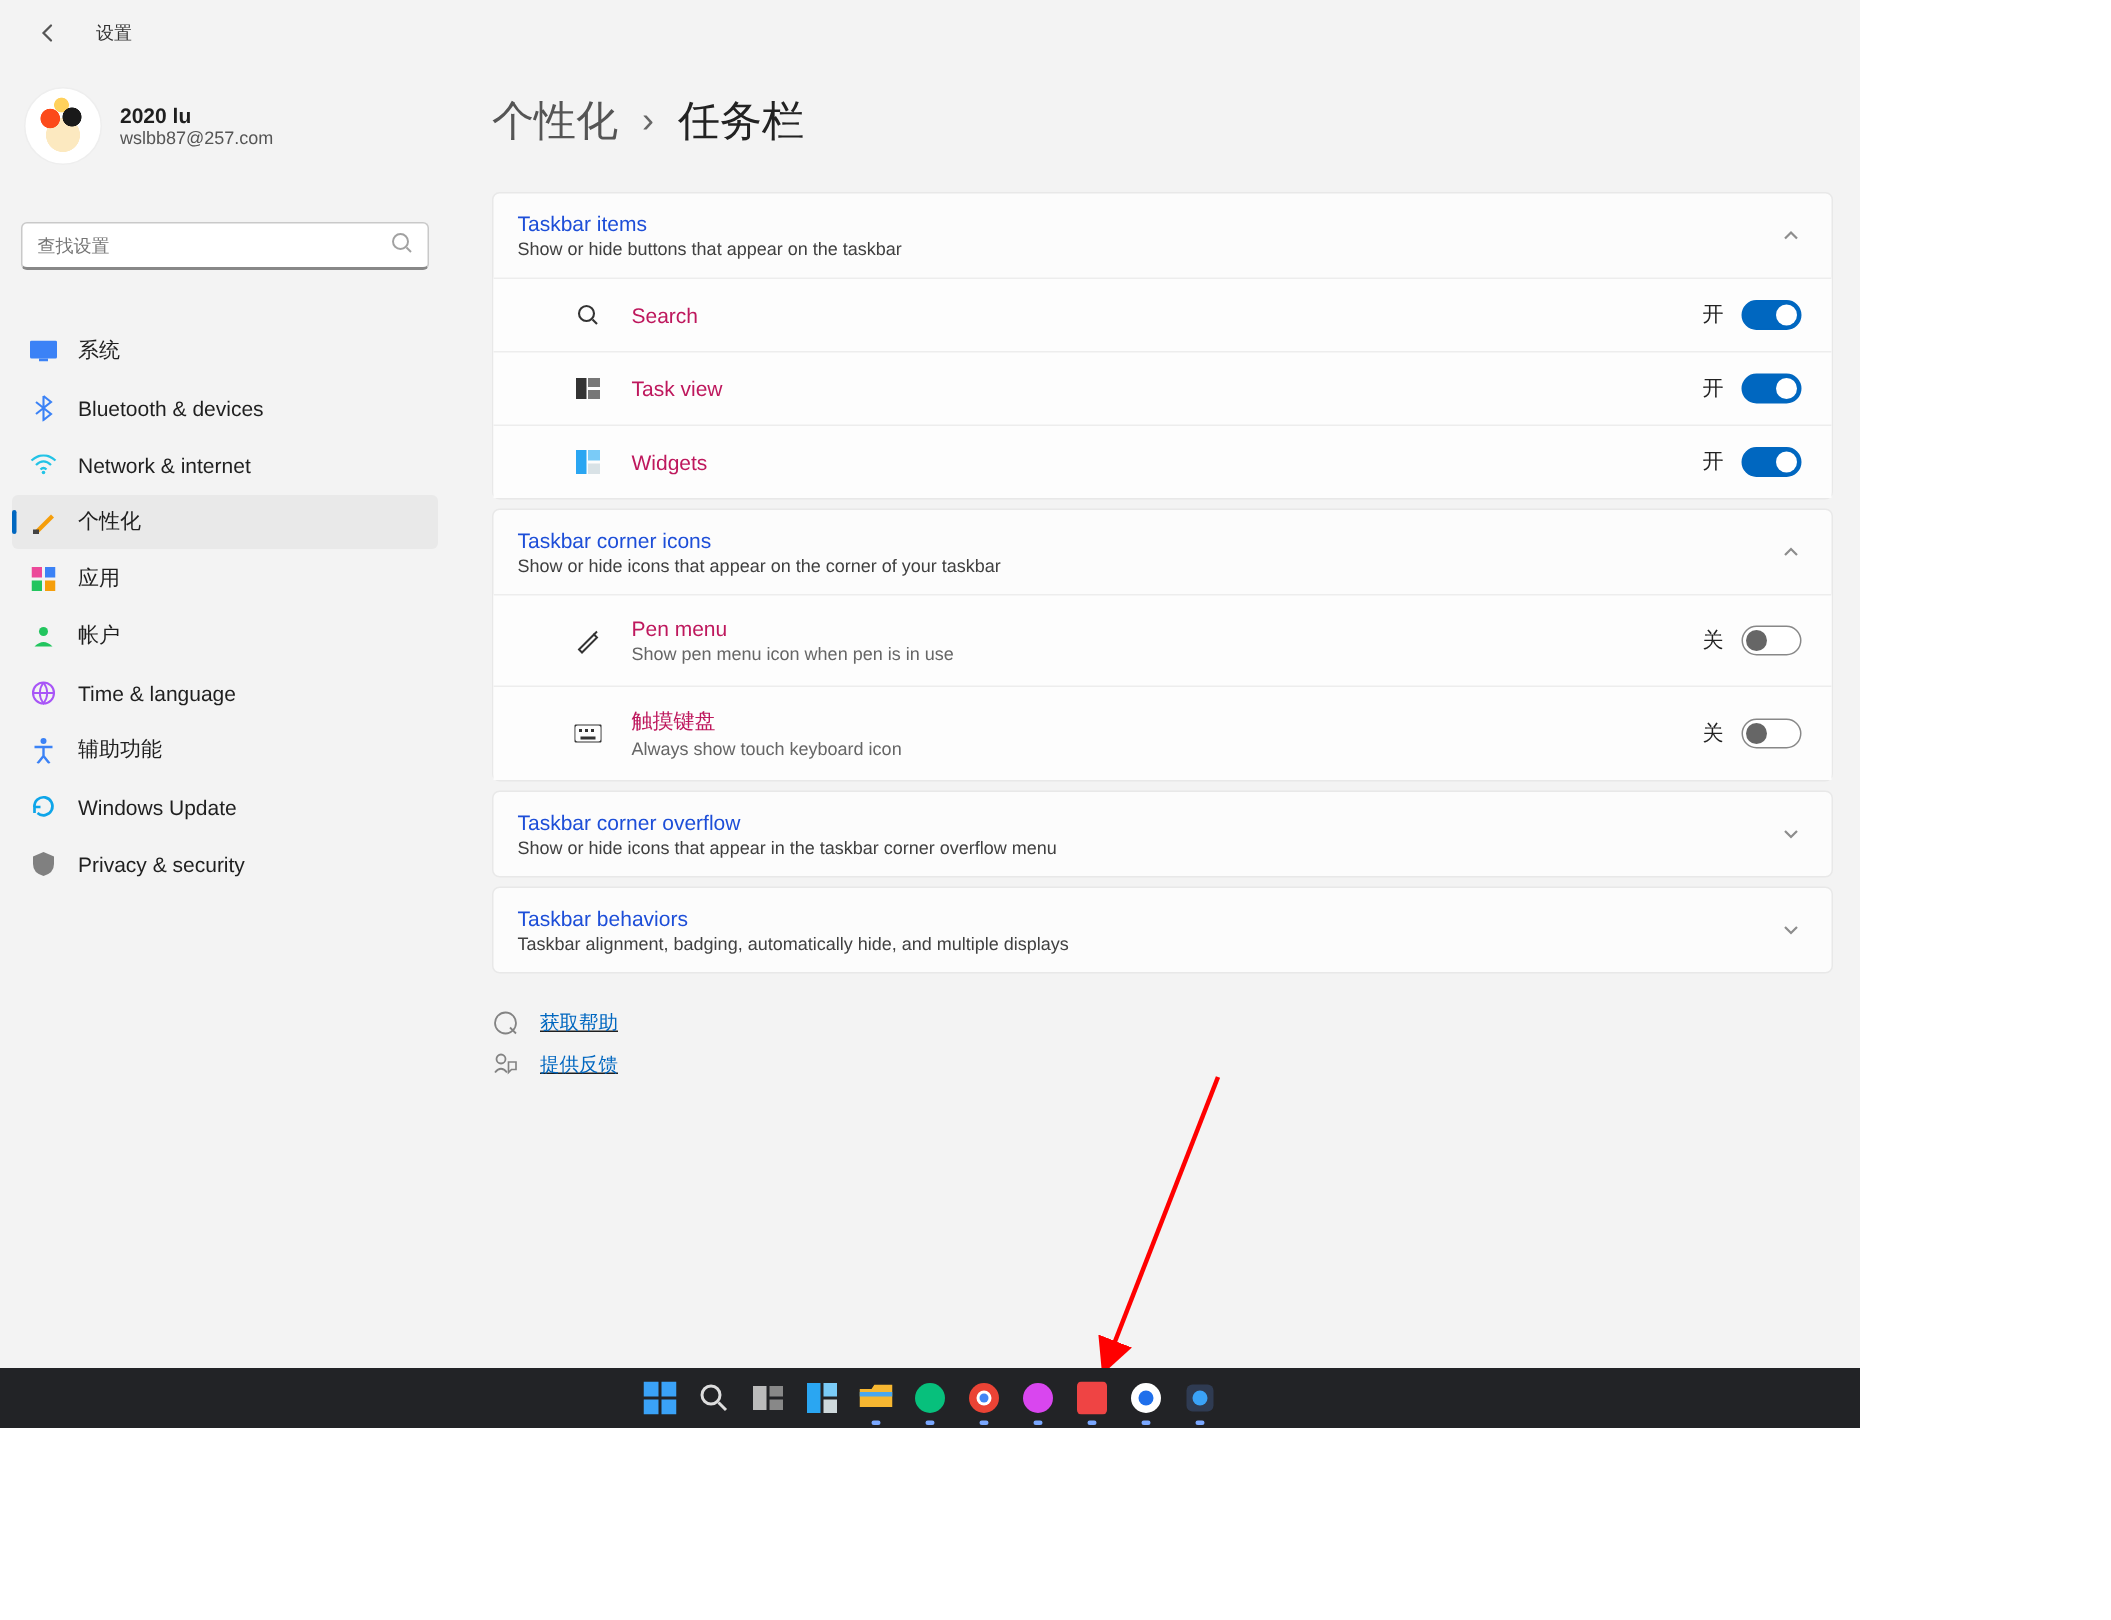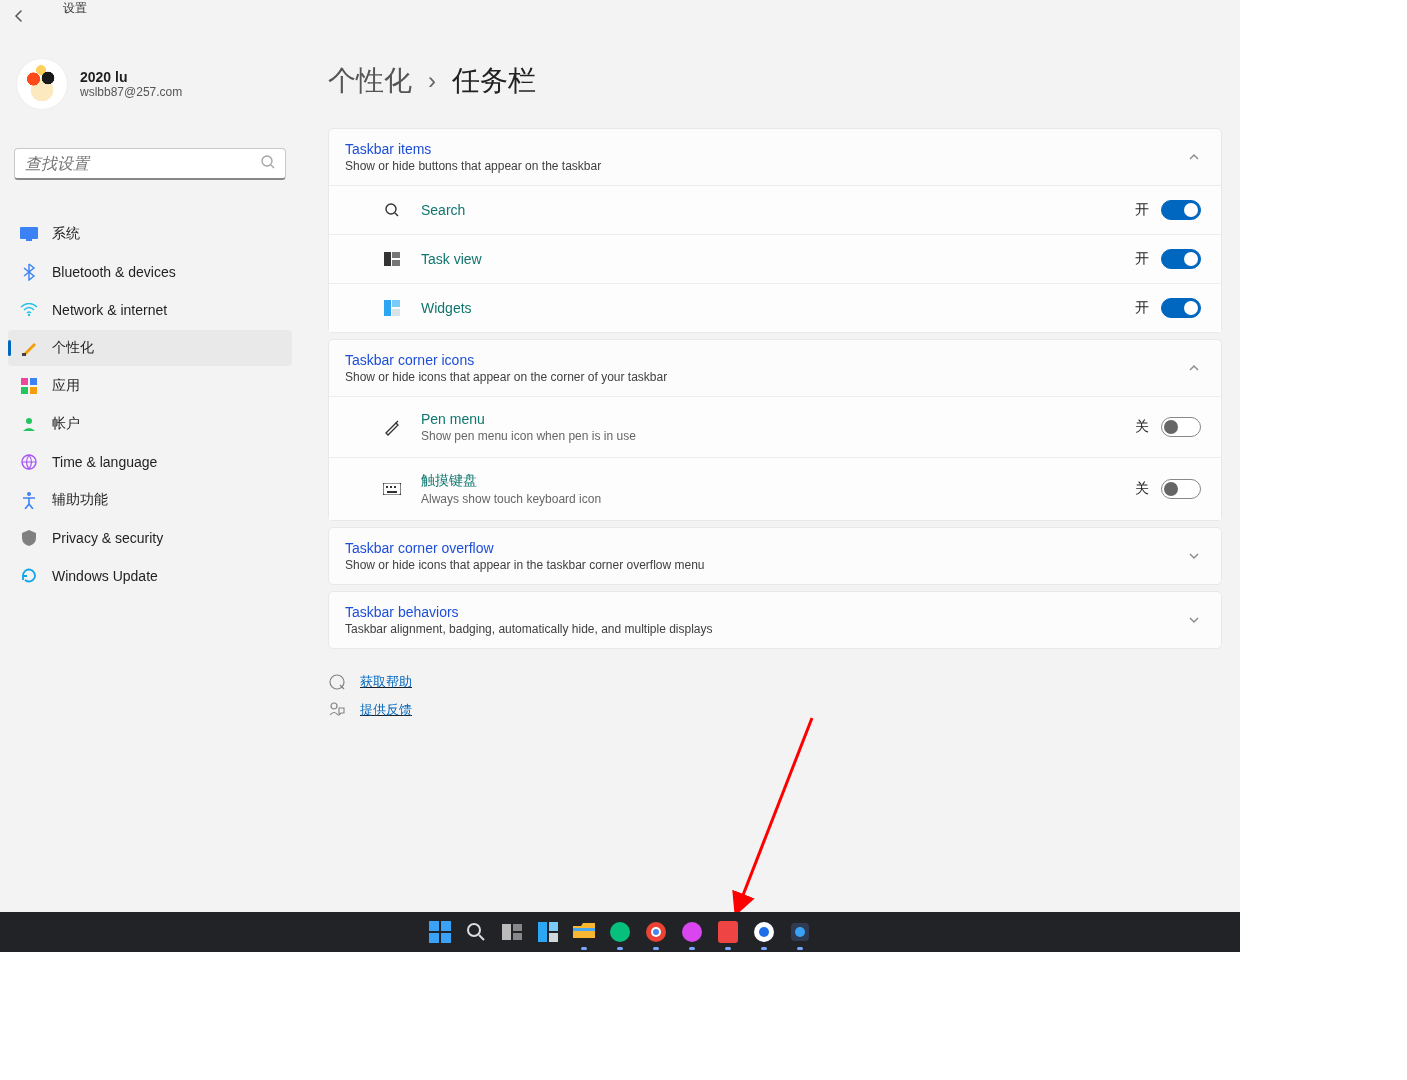--- a/index.html
+++ b/index.html
@@ -15,22 +15,23 @@
     -webkit-font-smoothing: antialiased;
   }
   .desktop-area {
     position: absolute;
     top: 0; left: 0; width: 1240px; height: 912px;
     background: #f3f3f3;
   }
   .titlebar {
     height: 44px;
     display: flex;
-    padding: 0 3px;
-    gap: 28px;
+    align-items: center;
+    padding: 0 16px;
+    gap: 16px;
   }
   .titlebar .back {
     width: 32px; height: 32px;
     display: flex; align-items: center; justify-content: center;
     border-radius: 4px;
     cursor: default;
   }
   .titlebar .title { font-size: 12px; color: #333; }
   .app-body {
     position: absolute;
@@ -67,24 +68,23 @@
     padding: 0 10px 16px 10px;
   }
   .search {
     width: 100%;
     height: 32px;
     border: 1px solid #c9c9c9;
     border-bottom: 2px solid #888;
     border-radius: 4px;
     background: #fff;
     padding: 0 34px 0 10px;
-    font-size: 16px;
+    font-size: 12px;
     color: #333;
     outline: none;
-    font-style: italic;
   }
   .search-wrap { position: relative; }
   .search-icon {
     position: absolute; right: 20px; top: 6px;
     width: 16px; height: 16px;
     opacity: .55;
   }
   .navlist { display: flex; flex-direction: column; gap: 2px; padding: 0 4px; justify-content: space-between; }
   .navitem {
     display: flex; align-items: center; gap: 14px;
@@ -125,21 +125,21 @@
   .sect-header .h-left .sub  { font-size: 12px; color: #404040; margin-top: 2px; }
   .chev { width: 14px; height: 14px; opacity: .6; }
   .row {
     display: flex; align-items: center; justify-content: space-between;
     padding: 14px 20px 14px 54px;
     border-top: 1px solid #ededed;
     background: #fdfdfd;
   }
   .row .r-left { display: flex; align-items: center; gap: 20px; }
   .row .r-icon { width: 18px; height: 18px; display: flex; align-items: center; justify-content: center; }
-  .row .r-text .rl { font-size: 14px; color: #0f766e; }
+  .row .r-text .rl { font-size: 14px; color: #be185d; }
   .row .r-text .rs { font-size: 12px; color: #666; margin-top: 2px; }
   .r-right { display: flex; align-items: center; gap: 12px; }
   .state-label { font-size: 14px; color: #222; }
   .toggle {
     width: 40px; height: 20px; border-radius: 10px; position: relative;
     background: #888;
     border: 1px solid #888;
   }
   .toggle.on { background: #0067c0; border-color: #0067c0; }
   .toggle .knob {
@@ -289,34 +289,34 @@
           <span class="ni-icon">
             <svg width="16" height="18" viewBox="0 0 16 18">
                 <circle cx="8" cy="3" r="2" fill="#3b82f6"></circle>
                 <path d="M2 7 L14 7 M8 7 V13 M8 13 L4 18 M8 13 L12 18" stroke="#3b82f6" stroke-width="1.6"></path>
               </svg>
           </span>
           <span>辅助功能</span>
         </div>
         <div class="navitem">
           <span class="ni-icon">
-            <svg width="14" height="16" viewBox="0 0 14 16">
-                <path d="M7 0 L14 3 V8 Q14 14 7 16 Q0 14 0 8 V3 Z" fill="#808080"></path>
-              </svg>
-          </span>
-          <span>Privacy &amp; security</span>
-        </div>
-        <div class="navitem">
-          <span class="ni-icon">
             <svg width="16" height="16" viewBox="0 0 16 16">
                 <path d="M2 8 A6 6 0 1 1 4 12" stroke="#0ea5e9" stroke-width="1.8" fill="none"></path>
                 <path d="M2 12 L2 8 L6 8" stroke="#0ea5e9" stroke-width="1.8" fill="none"></path>
               </svg>
           </span>
           <span>Windows Update</span>
+        </div>
+        <div class="navitem">
+          <span class="ni-icon">
+            <svg width="14" height="16" viewBox="0 0 14 16">
+                <path d="M7 0 L14 3 V8 Q14 14 7 16 Q0 14 0 8 V3 Z" fill="#808080"></path>
+              </svg>
+          </span>
+          <span>Privacy &amp; security</span>
         </div>
       </div>
     </div>
 
     <div class="main">
 
       <div class="breadcrumb">
         <span class="bc1">个性化</span>
         <span class="sep">›</span>
         <span>任务栏</span>

